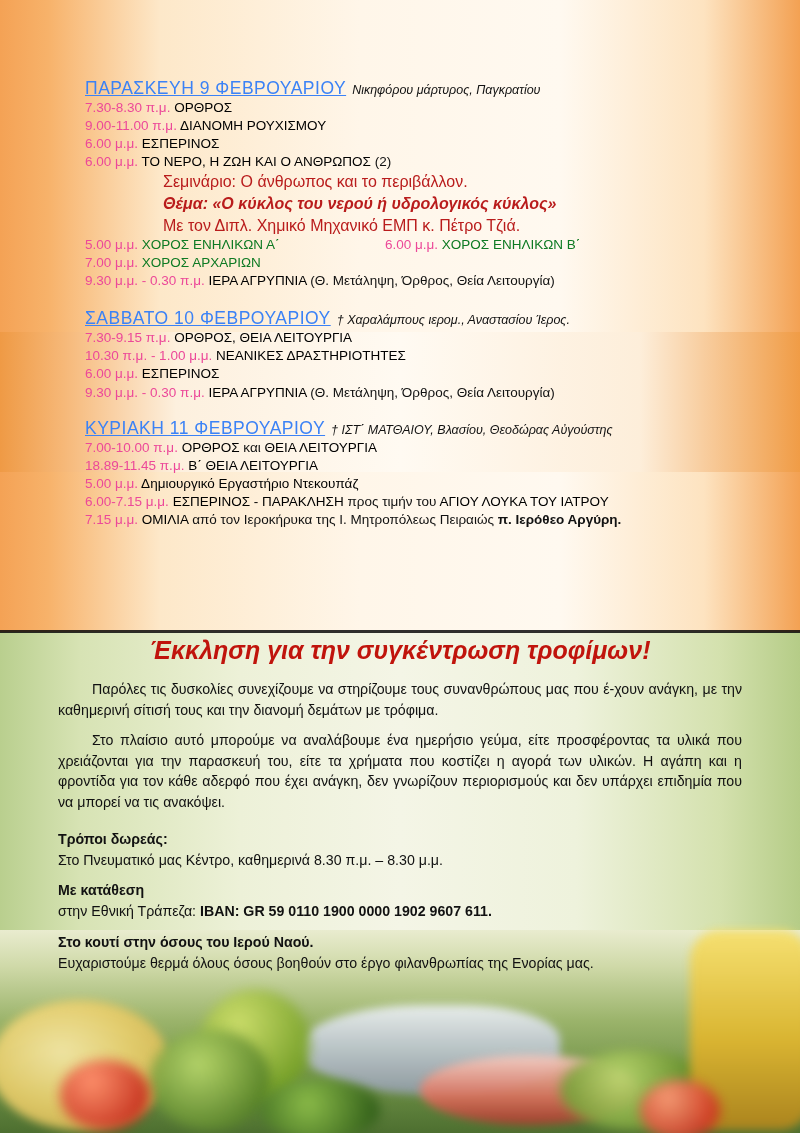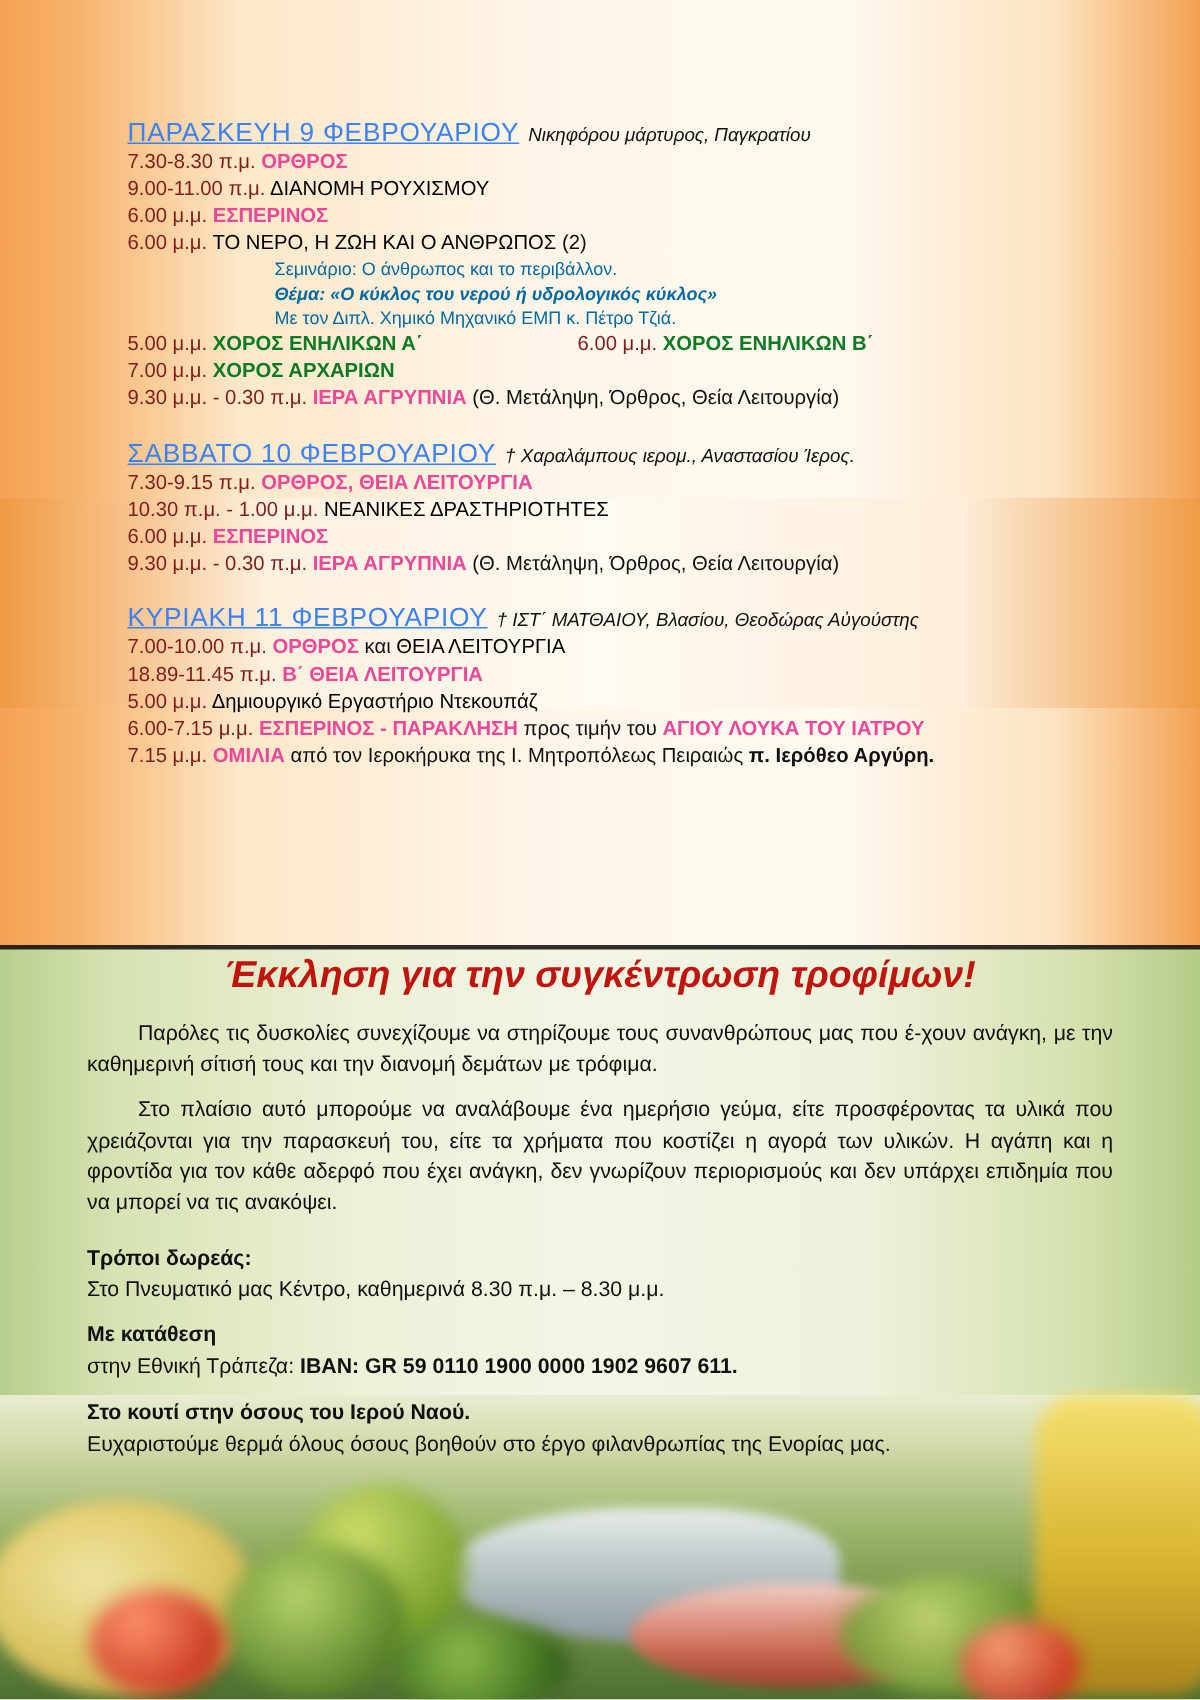--- a/index.html
+++ b/index.html
@@ -38,26 +38,26 @@
 
   .content{position:relative;z-index:2;}
 
   
   .schedule{position:absolute;left:85px;top:78px;width:640px;}
   .day-block{margin-bottom:14px;}
   .day-head{white-space:nowrap;}
   .day-title{font-size:17.5px;color:#3b82f6;text-decoration:underline;letter-spacing:.5px;}
   .day-saint{font-size:12.5px;font-style:italic;color:#111;margin-left:6px;}
   .line{font-size:13.5px;color:#111;line-height:1.34;white-space:nowrap;}
-  .time{color:#7f1d1d;}
+  .time{color:#ec4899;}
   .t-blue{color:#000000;font-weight:normal;}
-  .t-red{color:#ec4899;font-weight:bold;}
-  .t-green{color:#0e7a23;font-weight:bold;}
+  .t-red{color:#000000;font-weight:normal;}
+  .t-green{color:#0e7a23;font-weight:normal;}
   .t-plain{color:#111;}
-  .sub{font-size:12px;color:#0369a1;margin-left:98px;line-height:1.35;}
+  .sub{font-size:16px;color:#b91c1c;margin-left:78px;line-height:1.35;}
   .ital{font-style:italic;font-weight:bold;}
   .bold{font-weight:bold;}
   .two-col{display:flex;}
   .two-col > div:first-child{width:300px;}
 
   .block-sat{margin-top:18px;}
   .block-sun{margin-top:16px;}
 
   
   .appeal{position:absolute;left:0;right:0;top:636px;}

